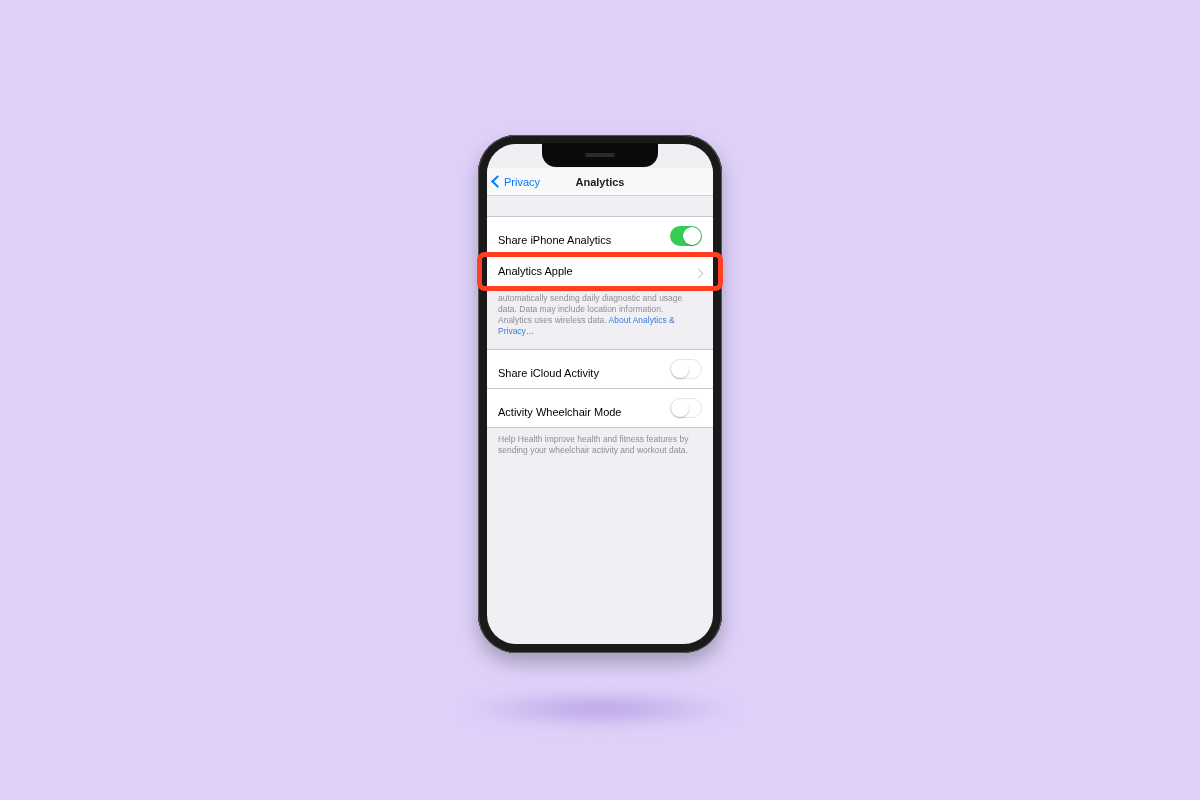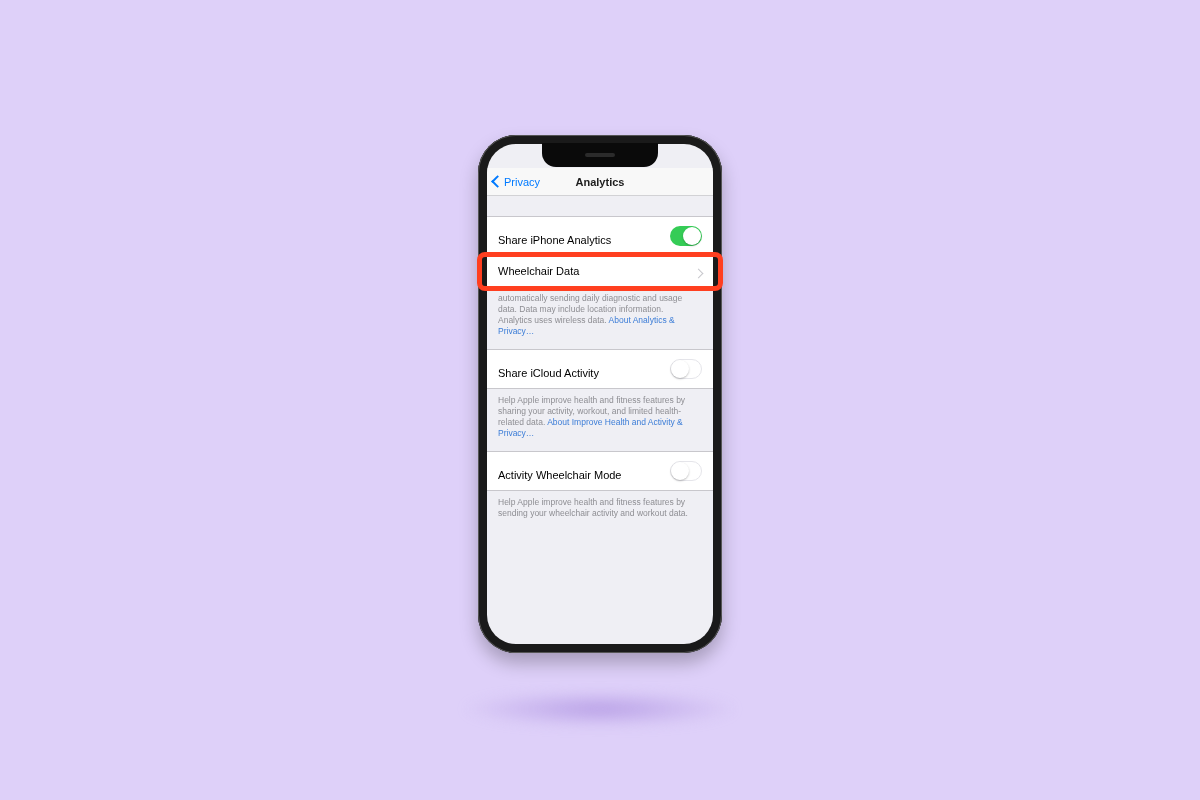--- a/index.html
+++ b/index.html
@@ -251,48 +251,44 @@
 
         <div class="spacer-sm"></div>
 
         <div class="cell">
           <span class="label">Share iPhone Analytics</span>
           <span class="toggle on">
             <span class="knob"></span>
           </span>
         </div>
         <div class="cell" id="analytics-data-cell">
-          <span class="label">Wheelchair Data</span>
+          <span class="label">Analytics Apple</span>
           <span class="disclosure"></span>
         </div>
         <div class="footer-text">
           <span>automatically sending daily diagnostic and usage data. Data may include location information. Analytics uses wireless data.</span>
           <a href="#">About Analytics &amp; Privacy…</a>
         </div>
 
         <div class="cell">
           <span class="label">Share iCloud Activity</span>
           <span class="toggle off">
             <span class="knob"></span>
           </span>
         </div>
 
-        <div class="footer-text">
-          <span>Help Apple improve health and fitness features by sharing your activity, workout, and limited health-related data.</span>
-          <a href="#">About Improve Health and Activity &amp; Privacy…</a>
-        </div>
 
         <div class="cell">
           <span class="label">Activity Wheelchair Mode</span>
           <span class="toggle off">
             <span class="knob"></span>
           </span>
         </div>
         <div class="footer-text">
-          <span>Help Apple improve health and fitness features by sending your wheelchair activity and workout data.</span>
+          <span>Help Health improve health and fitness features by sending your wheelchair activity and workout data.</span>
         </div>
 
       </div>
     </div>
   </div>
 
   <div class="highlight-box" id="highlight" style="left: 477px; top: 252px; width: 246px; height: 39px;"></div>
 
 </div>
 

